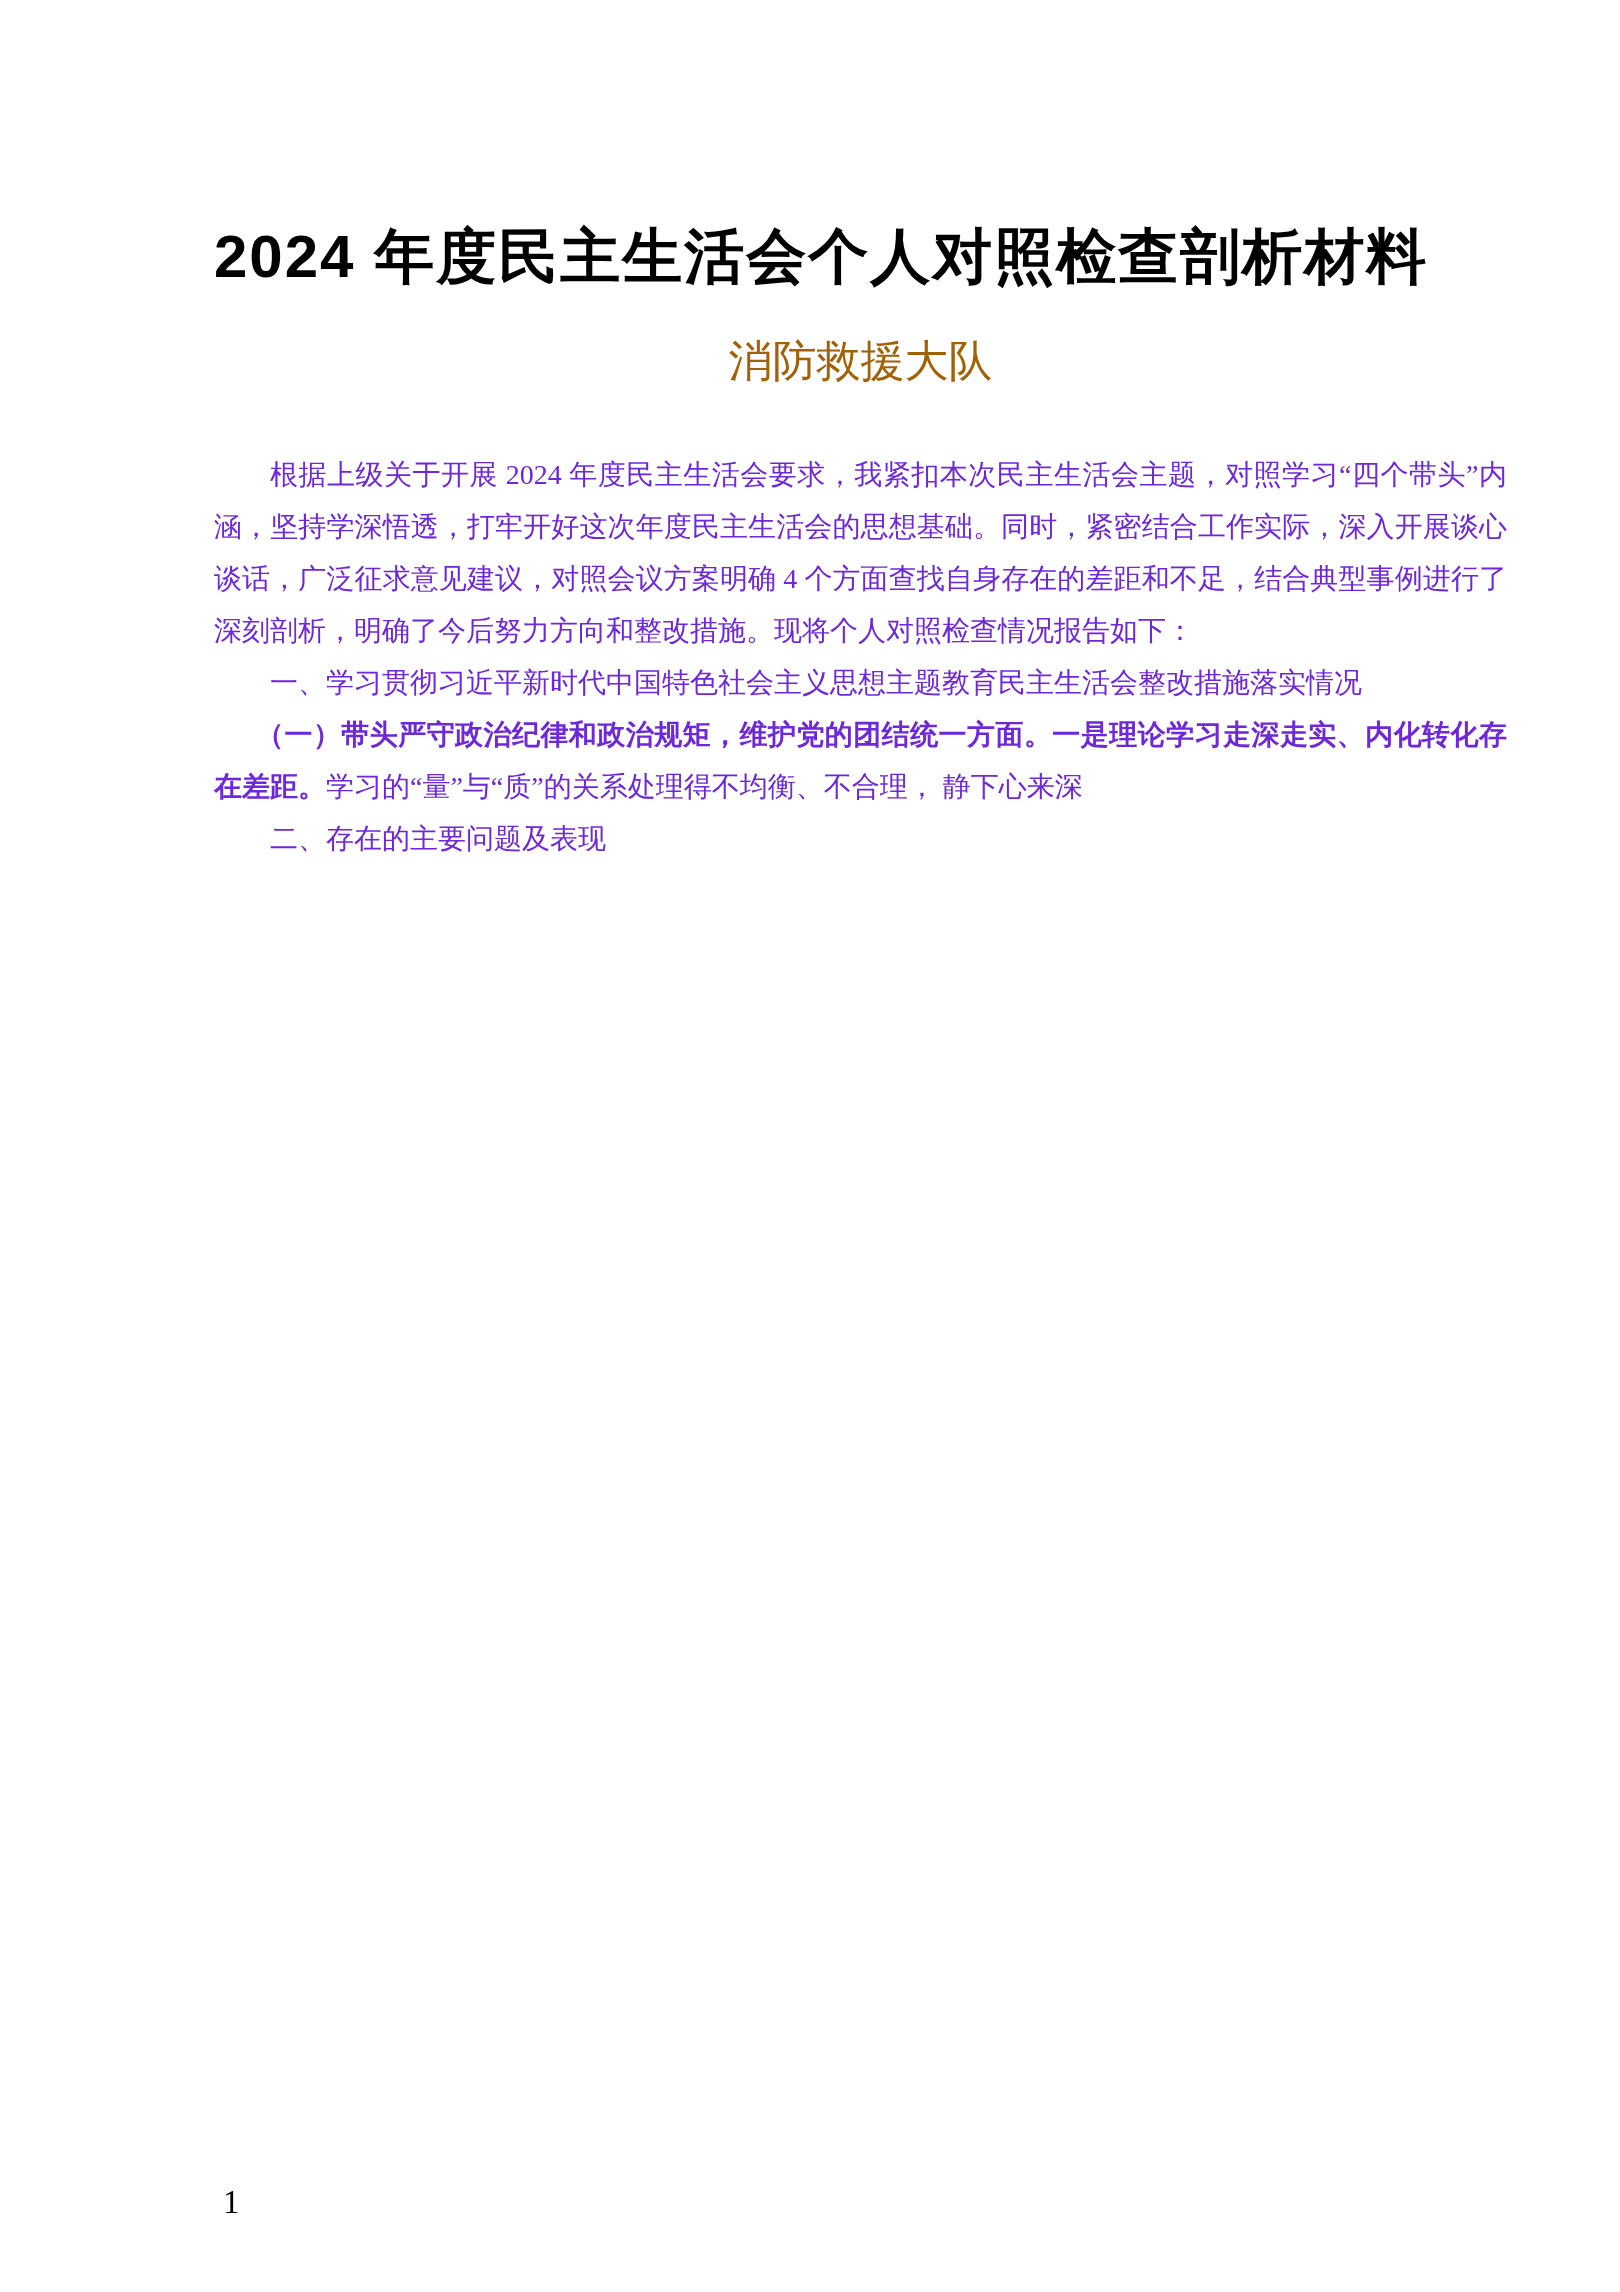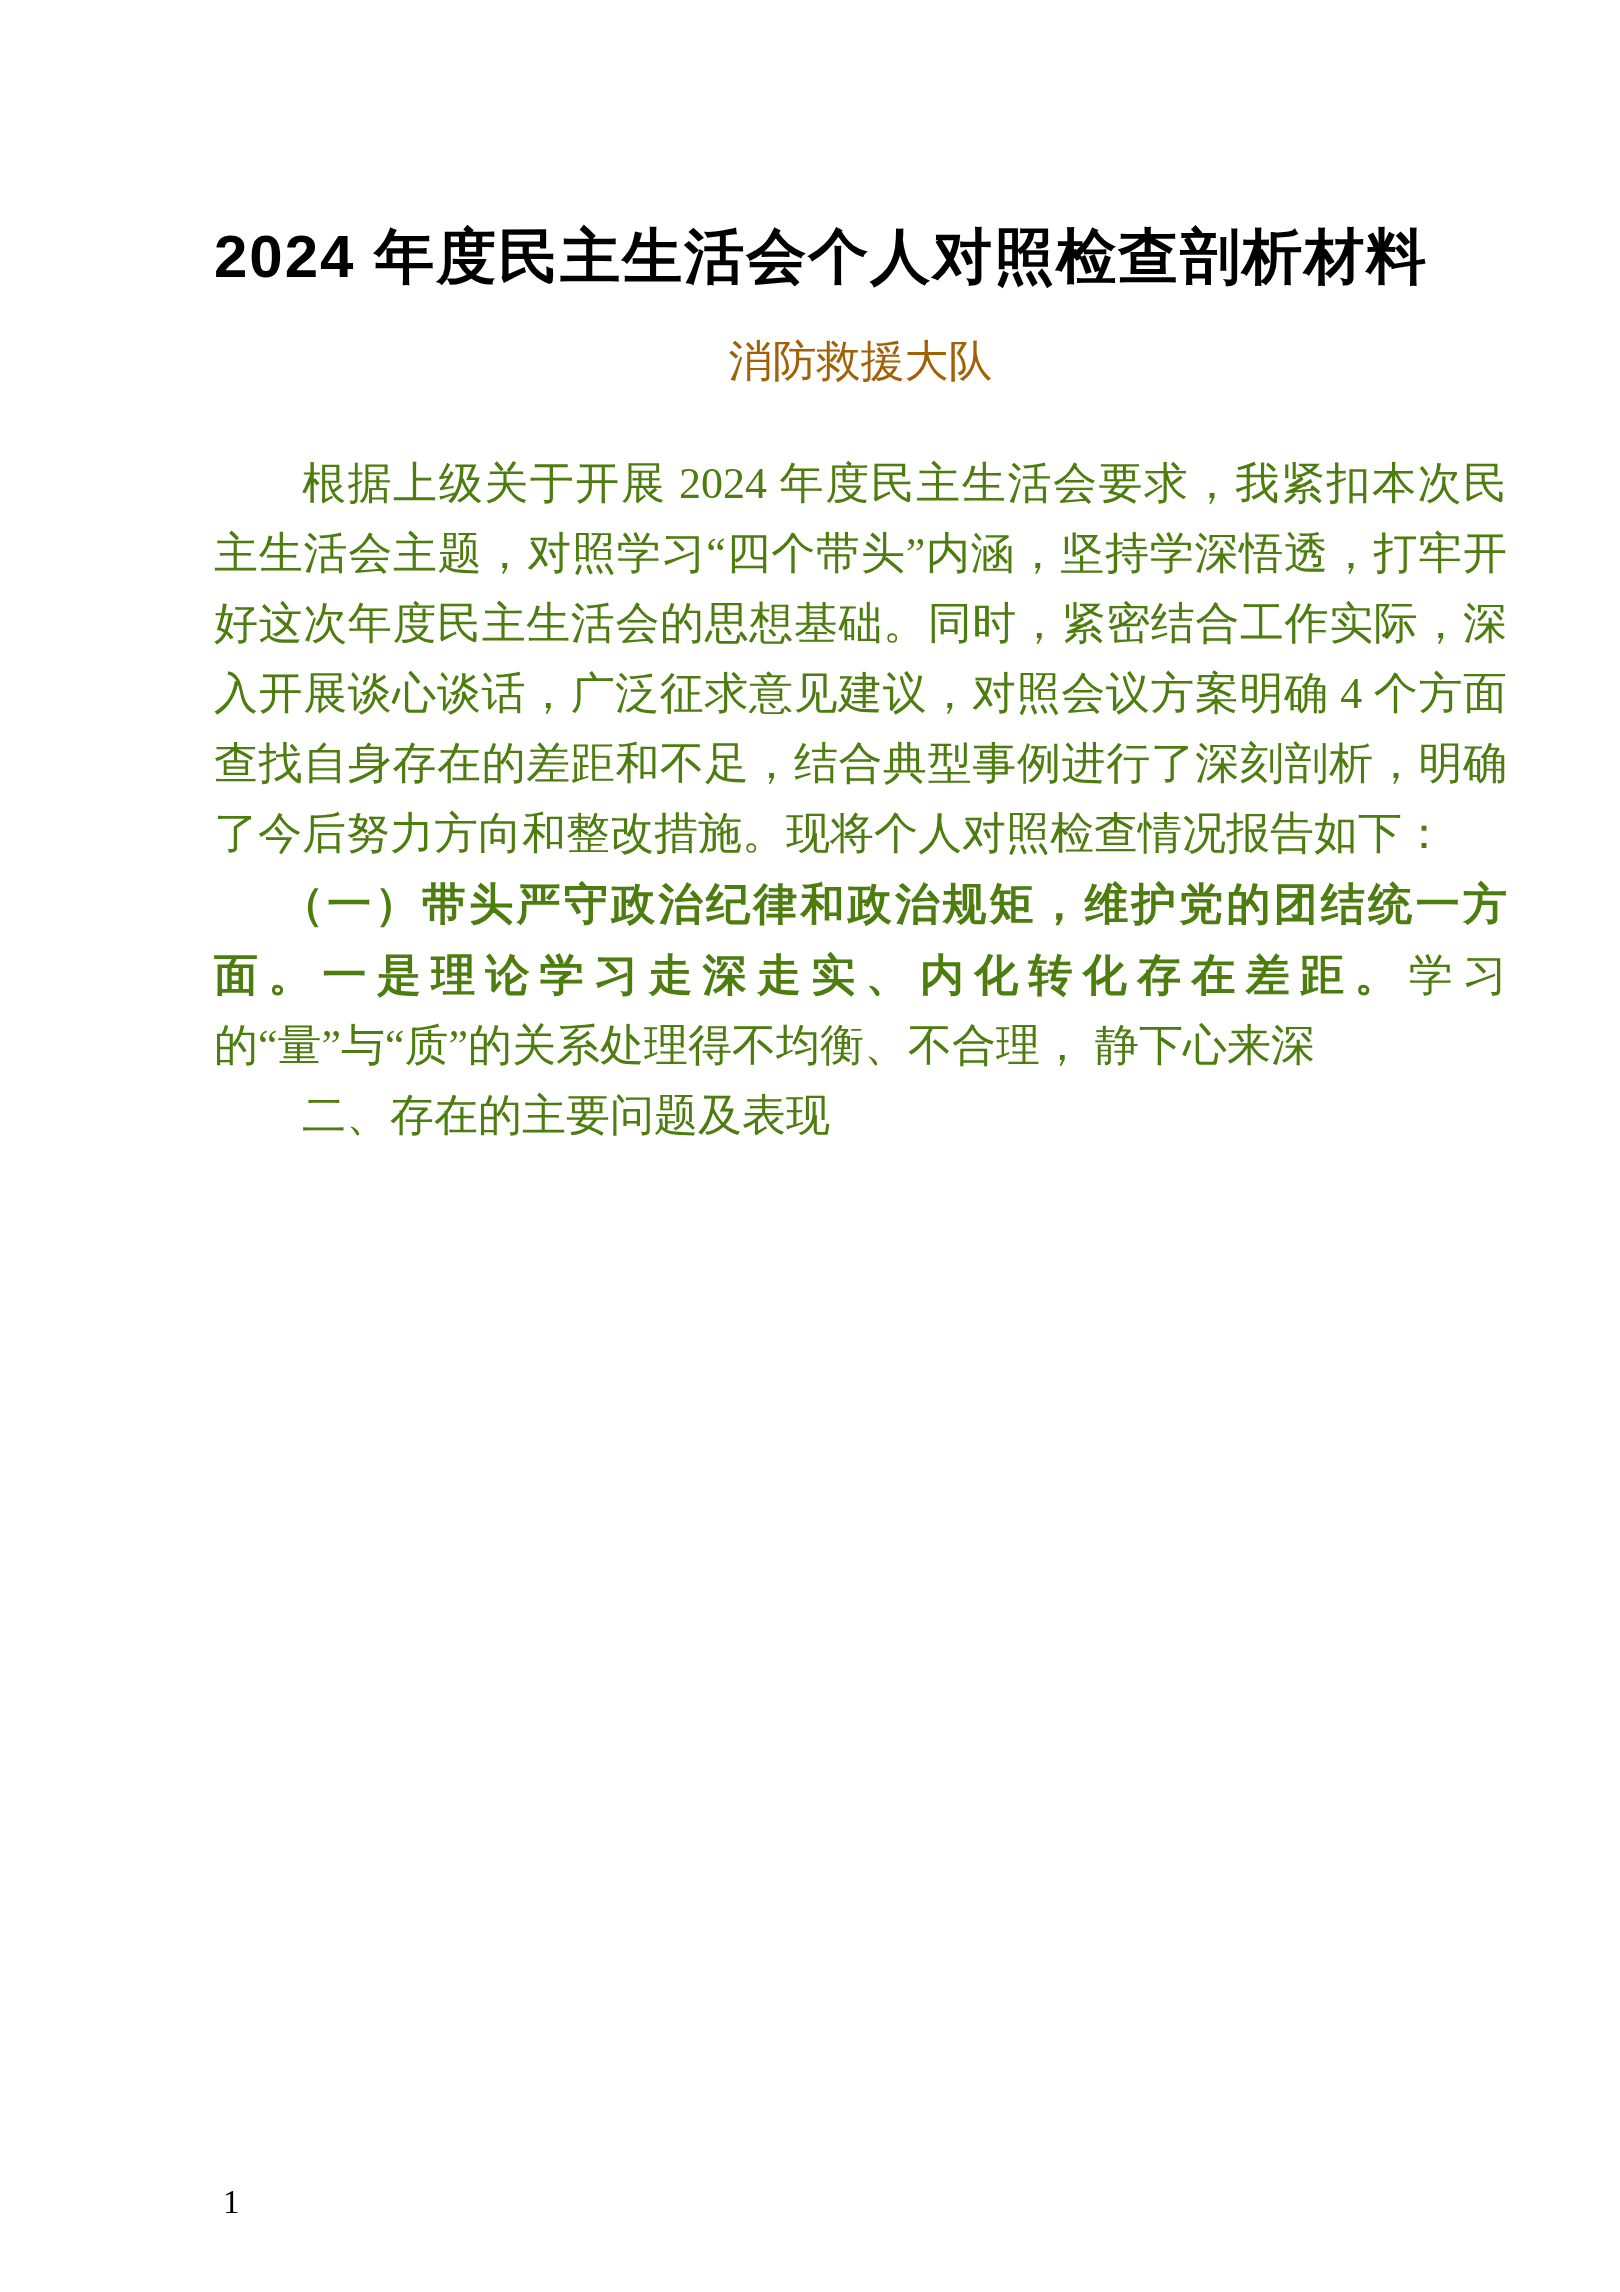--- a/index.html
+++ b/index.html
@@ -28,25 +28,25 @@
   }
   .doc-subtitle {
     font-size: 44px;
     line-height: 1.4;
     text-align: center;
     margin-top: 25.5px;
     margin-bottom: 57px;
     color: #a16207;
   }
   .body-para {
-    font-size: 44px;
-    line-height: 70px;
+    font-size: 28px;
+    line-height: 52px;
     text-align: justify;
     text-justify: inter-ideograph;
-    color: #4d7c0f;
+    color: #6d28d9;
     word-break: break-all;
   }
   .indent-2 { text-indent: 2em; }
   .indent-1 { text-indent: 1em; }
   .indent-15 { text-indent: 1.5em; }
   .bold-run {
     font-family: "Liberation Sans", "DejaVu Sans", sans-serif;
     font-weight: bold;
   }
   .page-number {
@@ -62,20 +62,21 @@
 <body>
 
 <div class="page">
 
   <h1 class="doc-title">2024 年度民主生活会个人对照检查剖析材料</h1>
 
   <div class="doc-subtitle">消防救援大队</div>
 
   <p class="body-para indent-2">根据上级关于开展 2024 年度民主生活会要求，我紧扣本次民主生活会主题，对照学习“四个带头”内涵，坚持学深悟透，打牢开好这次年度民主生活会的思想基础。同时，紧密结合工作实际，深入开展谈心谈话，广泛征求意见建议，对照会议方案明确 4 个方面查找自身存在的差距和不足，结合典型事例进行了深刻剖析，明确了今后努力方向和整改措施。现将个人对照检查情况报告如下：</p>
 
+  <p class="body-para indent-2">一、学习贯彻习近平新时代中国特色社会主义思想主题教育民主生活会整改措施落实情况</p>
 
 
   <p class="body-para indent-15"><span class="bold-run">（一）带头严守政治纪律和政治规矩，维护党的团结统一方面。一是理论学习走深走实、内化转化存在差距。</span><span>学习的“量”与“质”的关系处理得不均衡、不合理， 静下心来深</span></p>
 
   <p class="body-para indent-2">二、存在的主要问题及表现</p>
 
   <div class="page-number">1</div>
 
 </div>
 

